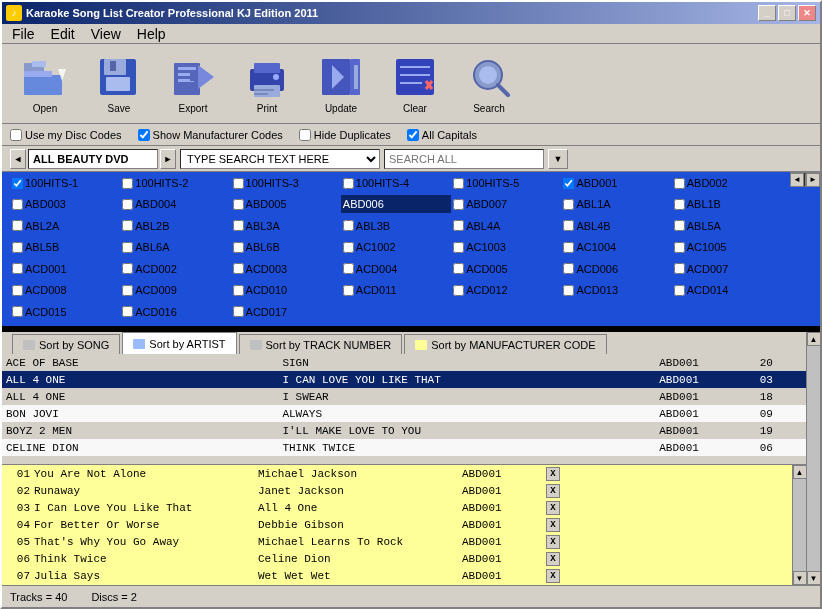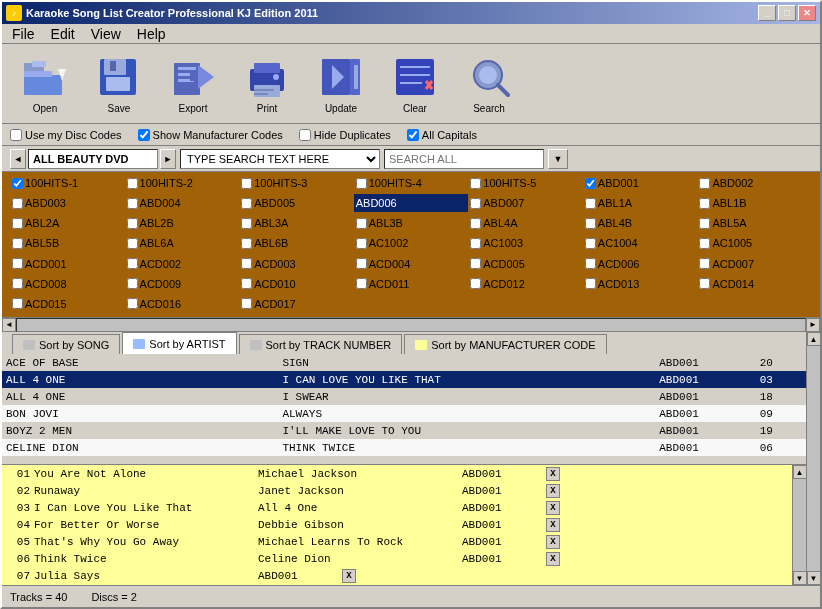--- a/index.html
+++ b/index.html
@@ -139,25 +139,25 @@
     .search-input {
       height: 20px;
       background: white;
       border: 1px inset #808080;
       font-size: 11px;
       padding: 0 4px;
       width: 160px;
     }
     
     .disc-list-area {
-      background: #a16207;
+      background: #1d4ed8;
       height: 160px;
       display: flex;
-      flex-direction: column;
-      border-bottom: 1px solid #000000;
+      flex-direction: row;
+      border-bottom: 6px solid #000000;
     }
     .disc-grid {
       flex: 1;
       overflow-y: auto;
       padding: 2px 8px;
       display: grid;
       grid-template-columns: repeat(7, 1fr);
       gap: 0;
     }
     .disc-item {
@@ -769,20 +769,21 @@
             <div class="track-row">
               <span class="track-num">06</span>
               <span class="track-title">Think Twice</span>
               <span class="track-artist">Celine Dion</span>
               <span class="track-disc">ABD001</span>
               <div class="track-close-btn">X</div>
             </div>
             <div class="track-row">
               <span class="track-num">07</span>
               <span class="track-title">Julia Says</span>
+              <span class="track-artist">Wet Wet Wet</span>
               <span class="track-disc">ABD001</span>
               <div class="track-close-btn">X</div>
             </div>
             <div class="track-row"></div>
           </div>
         <div class="v-scrollbar">
           <div class="v-scroll-btn">▲</div>
           <div class="v-scroll-track"></div>
           <div class="v-scroll-btn">▼</div>
         </div>

